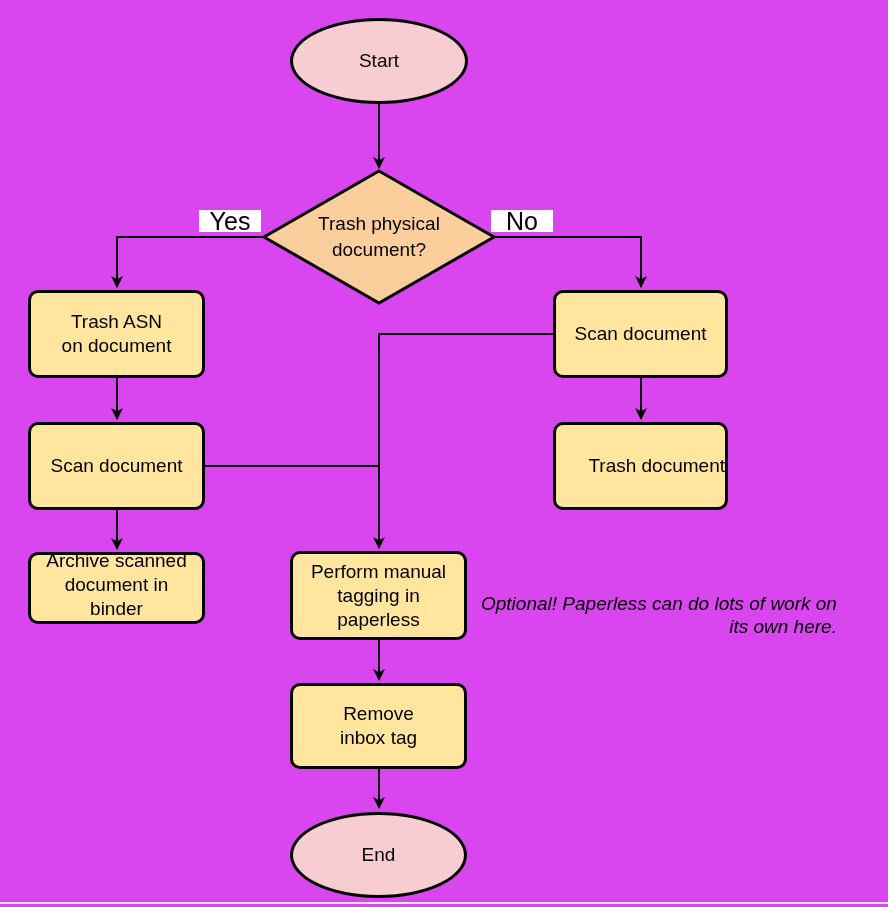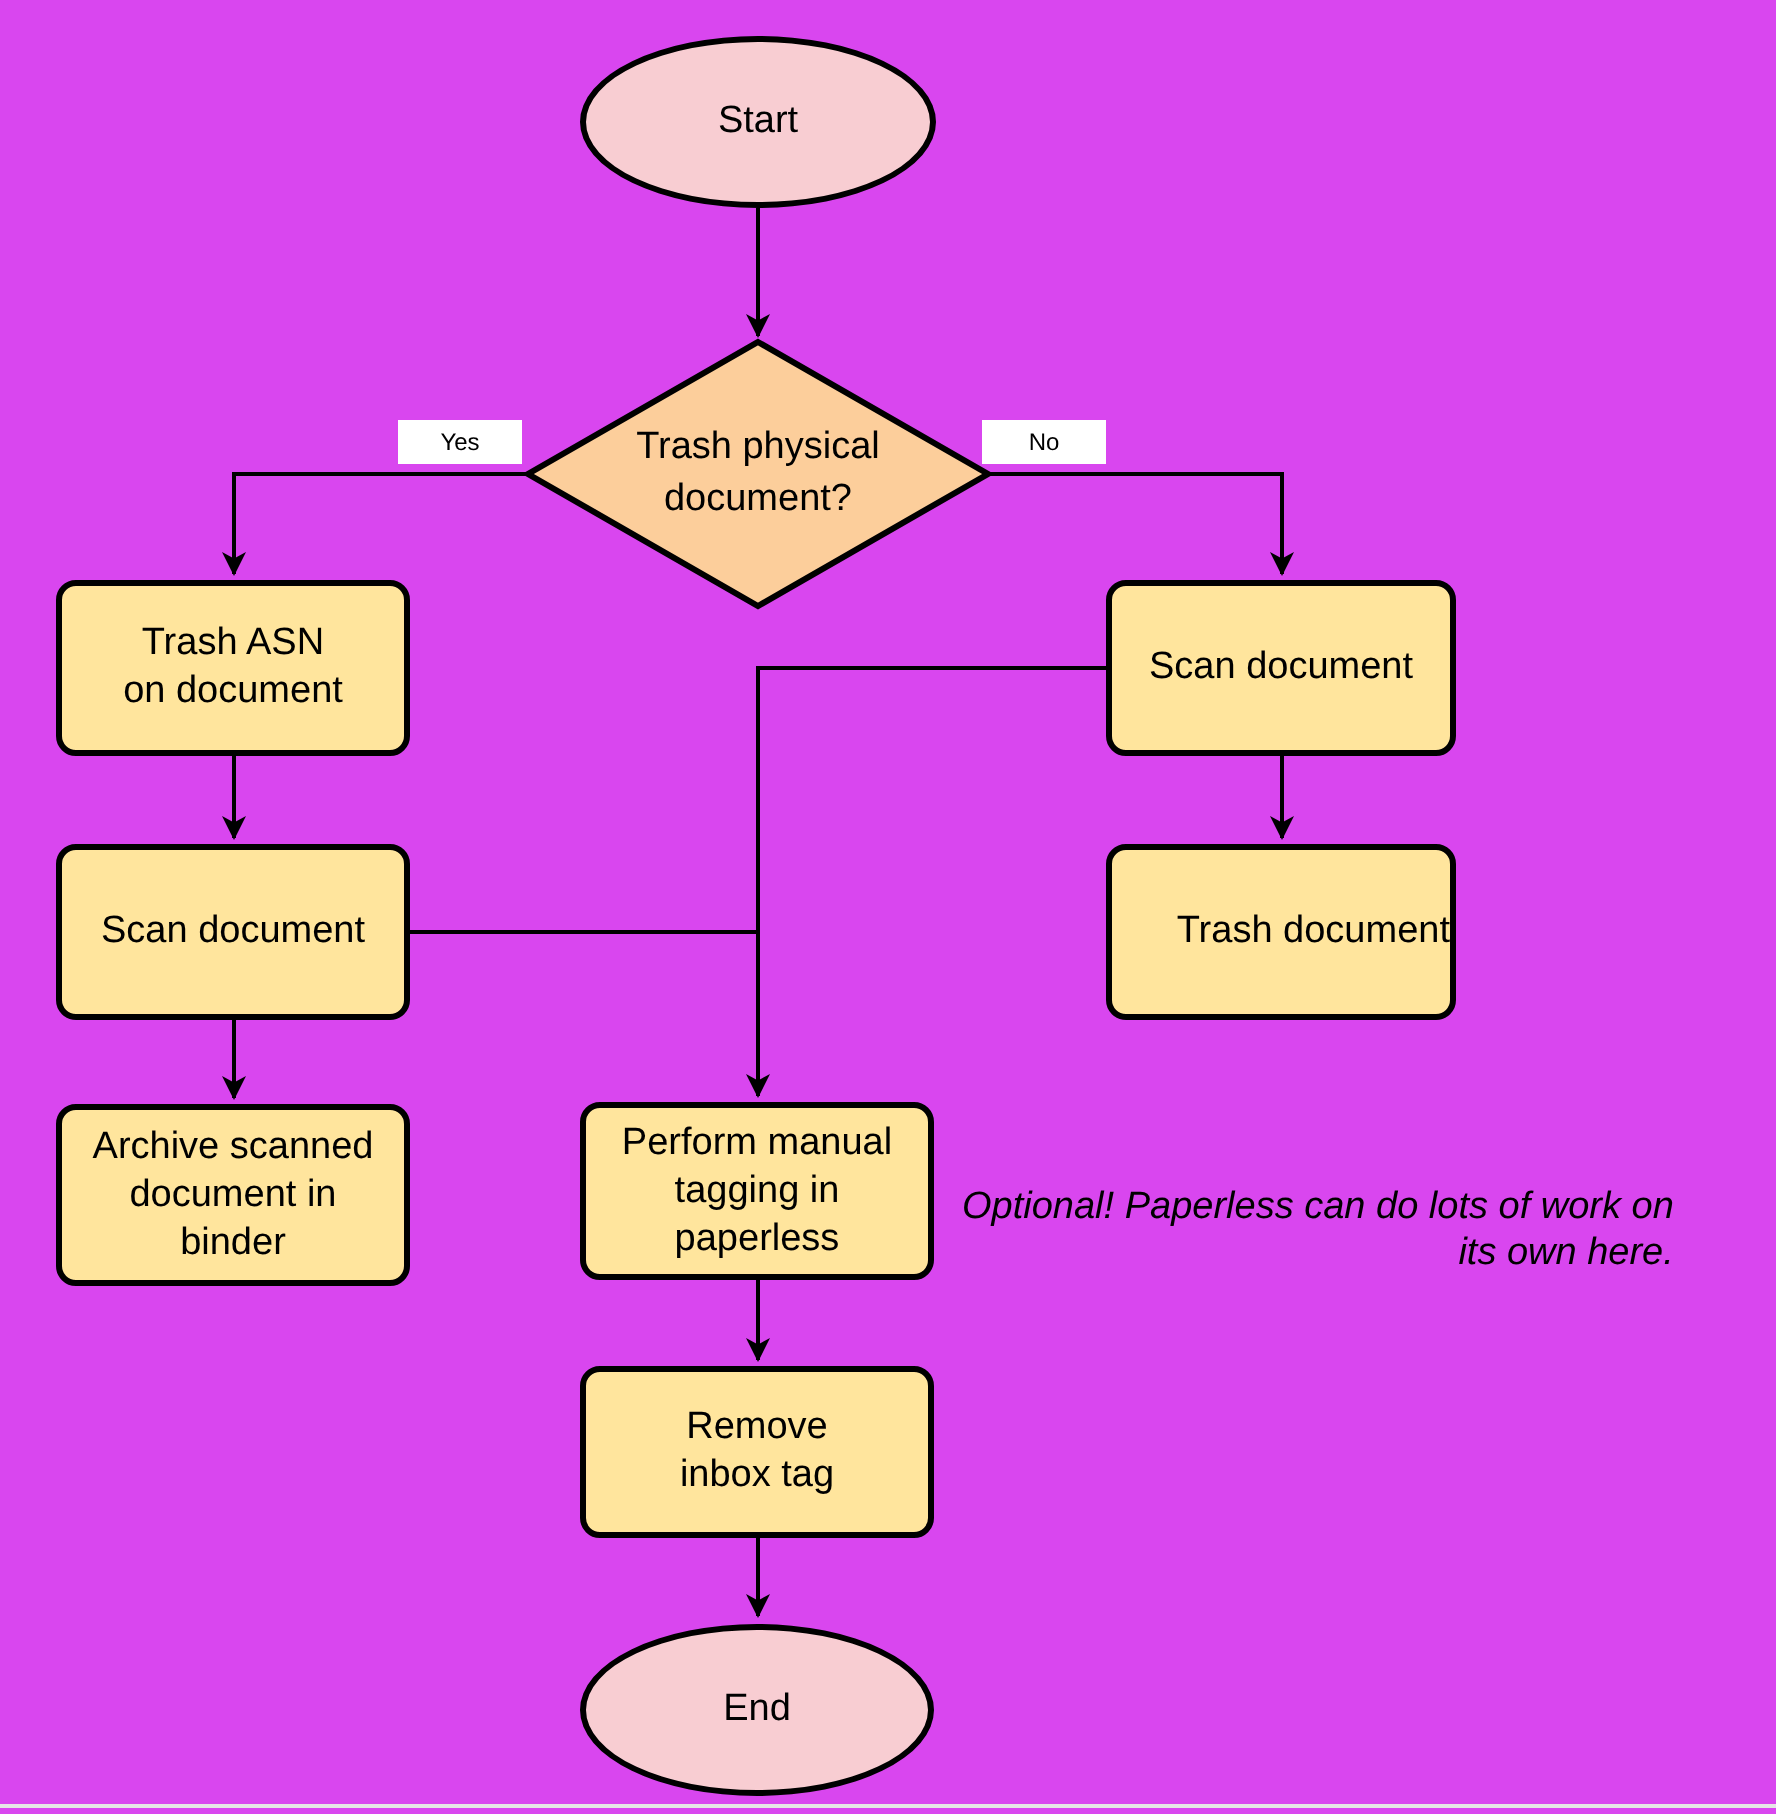--- a/index.html
+++ b/index.html
@@ -49,21 +49,21 @@
     background: var(--terminal-fill, #f8cdd2);
     border: 3px solid var(--stroke, #000);
     border-radius: 50%;
   }
   .node.decision-label {
     background: transparent;
     line-height: 26px;
   }
   .edge-label {
     position: absolute;
-    font-size: 12px;
+    font-size: 25px;
     line-height: 22px;
     text-align: center;
     background: #ffffff;
     padding: 0 2px;
   }
   .note {
     position: absolute;
     font-size: 19px;
     line-height: 23px;
     font-style: italic;
@@ -120,21 +120,21 @@
 
   <div class="node process" style="left:28px; top:290px; width:177px; height:88px;">
     <div>Trash ASN</div>
     <div>on document</div>
   </div>
 
   <div class="node process" style="left:28px; top:422px; width:177px; height:88px;">
     <div>Scan document</div>
   </div>
 
-  <div class="node process" style="left:28px; top:552px; width:177px; height:91px;">
+  <div class="node process" style="left:28px; top:552px; width:177px; height:72px;justify-content:flex-end;">
     <div>Archive scanned</div>
     <div>document in</div>
     <div>binder</div>
   </div>
 
   <div class="node process" style="left:553px; top:290px; width:175px; height:88px;">
     <div>Scan document</div>
   </div>
 
   <div class="node process" style="left:553px; top:422px; width:175px; height:88px;align-items:flex-end;">

